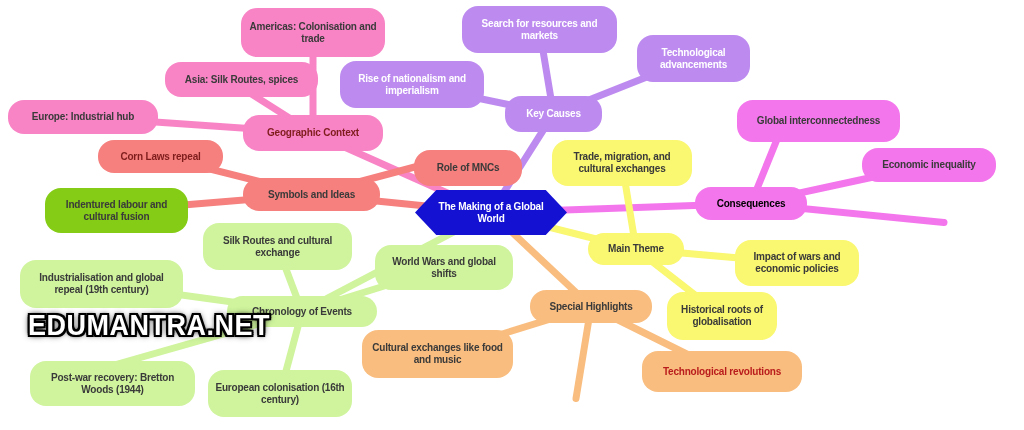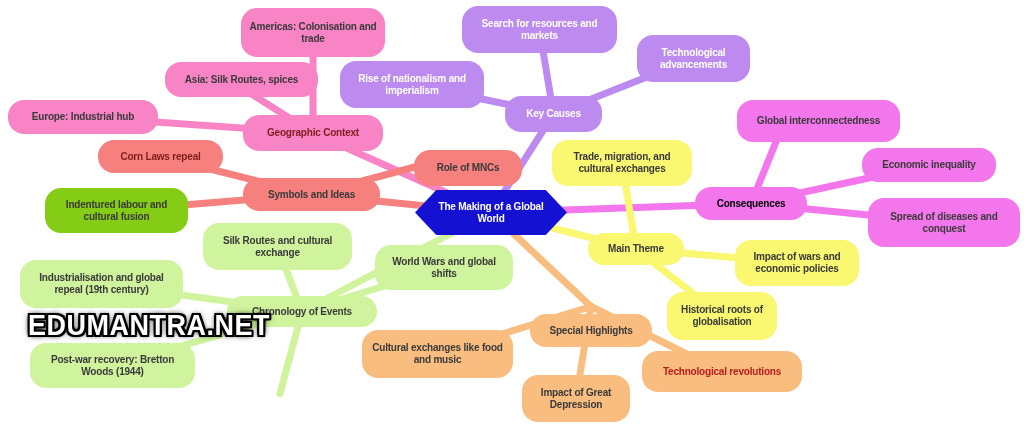--- a/index.html
+++ b/index.html
@@ -91,28 +91,27 @@
     <div class="node" style="left: 462px; top: 6px; width: 155px; height: 47px; background: rgb(189, 139, 240); color: rgb(255, 255, 255);">Search for resources and markets</div>
     <div class="node" style="left: 637px; top: 35px; width: 113px; height: 47px; background: rgb(189, 139, 240); color: rgb(255, 255, 255);">Technological advancements</div>
     <div class="node" style="left: 340px; top: 61px; width: 144px; height: 47px; background: rgb(189, 139, 240); color: rgb(255, 255, 255);">Rise of nationalism and imperialism</div>
     <div class="node" style="left: 243px; top: 178px; width: 137px; height: 33px; background: rgb(245, 128, 126); color: rgb(58, 58, 58);">Symbols and Ideas</div>
     <div class="node" style="left: 98px; top: 140px; width: 125px; height: 33px; background: rgb(245, 128, 126); color: #7f1d1d;">Corn Laws repeal</div>
     <div class="node" style="left: 45px; top: 188px; width: 143px; height: 45px; background: #84cc16; color: rgb(58, 58, 58);">Indentured labour and cultural fusion</div>
     <div class="node" style="left: 414px; top: 138px; width: 108px; height: 36px; background: rgb(245, 128, 126); color: rgb(58, 58, 58); margin-top: 12px;">Role of MNCs</div>
     <div class="node" style="left: 695px; top: 187px; width: 112px; height: 33px; background: rgb(244, 118, 236); color: #000000;">Consequences</div>
     <div class="node" style="left: 737px; top: 100px; width: 163px; height: 42px; background: rgb(244, 118, 236); color: rgb(58, 58, 58);">Global interconnectedness</div>
     <div class="node" style="left: 862px; top: 148px; width: 134px; height: 34px; background: rgb(244, 118, 236); color: rgb(58, 58, 58);">Economic inequality</div>
-    <div class="node" style="left: 868px; top: 198px; width: 152px; height: 49px; background: rgb(244, 118, 236); color: rgb(58, 58, 58);">Spread of diseases and conquest</div>
     <div class="node" style="left: 588px; top: 233px; width: 96px; height: 32px; background: rgb(250, 247, 112); color: rgb(58, 58, 58);">Main Theme</div>
     <div class="node" style="left: 552px; top: 140px; width: 140px; height: 46px; background: rgb(250, 247, 112); color: rgb(58, 58, 58);">Trade, migration, and cultural exchanges</div>
     <div class="node" style="left: 735px; top: 240px; width: 124px; height: 46px; background: rgb(250, 247, 112); color: rgb(58, 58, 58);">Impact of wars and economic policies</div>
     <div class="node" style="left: 667px; top: 292px; width: 110px; height: 48px; background: rgb(250, 247, 112); color: rgb(58, 58, 58);">Historical roots of globalisation</div>
     <div class="node" style="left: 227px; top: 296px; width: 150px; height: 31px; background: rgb(207, 244, 157); color: rgb(58, 58, 58);">Chronology of Events</div>
     <div class="node" style="left: 203px; top: 223px; width: 149px; height: 47px; background: rgb(207, 244, 157); color: rgb(58, 58, 58);">Silk Routes and cultural exchange</div>
     <div class="node" style="left: 375px; top: 245px; width: 138px; height: 45px; background: rgb(207, 244, 157); color: rgb(58, 58, 58);">World Wars and global shifts</div>
     <div class="node" style="left: 20px; top: 260px; width: 163px; height: 48px; background: rgb(207, 244, 157); color: rgb(58, 58, 58);">Industrialisation and global repeal (19th century)</div>
-    <div class="node" style="left: 30px; top: 343px; width: 165px; height: 45px; background: rgb(207, 244, 157); color: rgb(58, 58, 58);">Post-war recovery: Bretton Woods (1944)</div>
-    <div class="node" style="left: 530px; top: 290px; width: 122px; height: 33px; background: rgb(249, 189, 127); color: rgb(58, 58, 58); margin-top: 24px;">Special Highlights</div>
+    <div class="node" style="left: 30px; top: 361px; width: 165px; height: 45px; background: rgb(207, 244, 157); color: rgb(58, 58, 58);">Post-war recovery: Bretton Woods (1944)</div>
+    <div class="node" style="left: 208px; top: 370px; width: 144px; height: 47px; background: rgb(207, 244, 157); color: rgb(58, 58, 58);">European colonisation (16th century)</div>
+    <div class="node" style="left: 530px; top: 290px; width: 122px; height: 33px; background: rgb(249, 189, 127); color: rgb(58, 58, 58);">Special Highlights</div>
     <div class="node" style="left: 362px; top: 330px; width: 151px; height: 48px; background: rgb(249, 189, 127); color: rgb(58, 58, 58);">Cultural exchanges like food and music</div>
     <div class="node" style="left: 642px; top: 351px; width: 160px; height: 41px; background: rgb(249, 189, 127); color: #b91c1c;">Technological revolutions</div>
-    <div class="node" style="left: 522px; top: 375px; width: 108px; height: 47px; background: rgb(249, 189, 127); color: rgb(58, 58, 58);">Impact of Great Depression</div>
     <div class="node node--hexagon" style="left: 415px; top: 190px; width: 152px; height: 45px; background: rgb(21, 17, 211); color: rgb(255, 255, 255);">The Making of a Global World</div>
   </div>
 
 </body></html>

